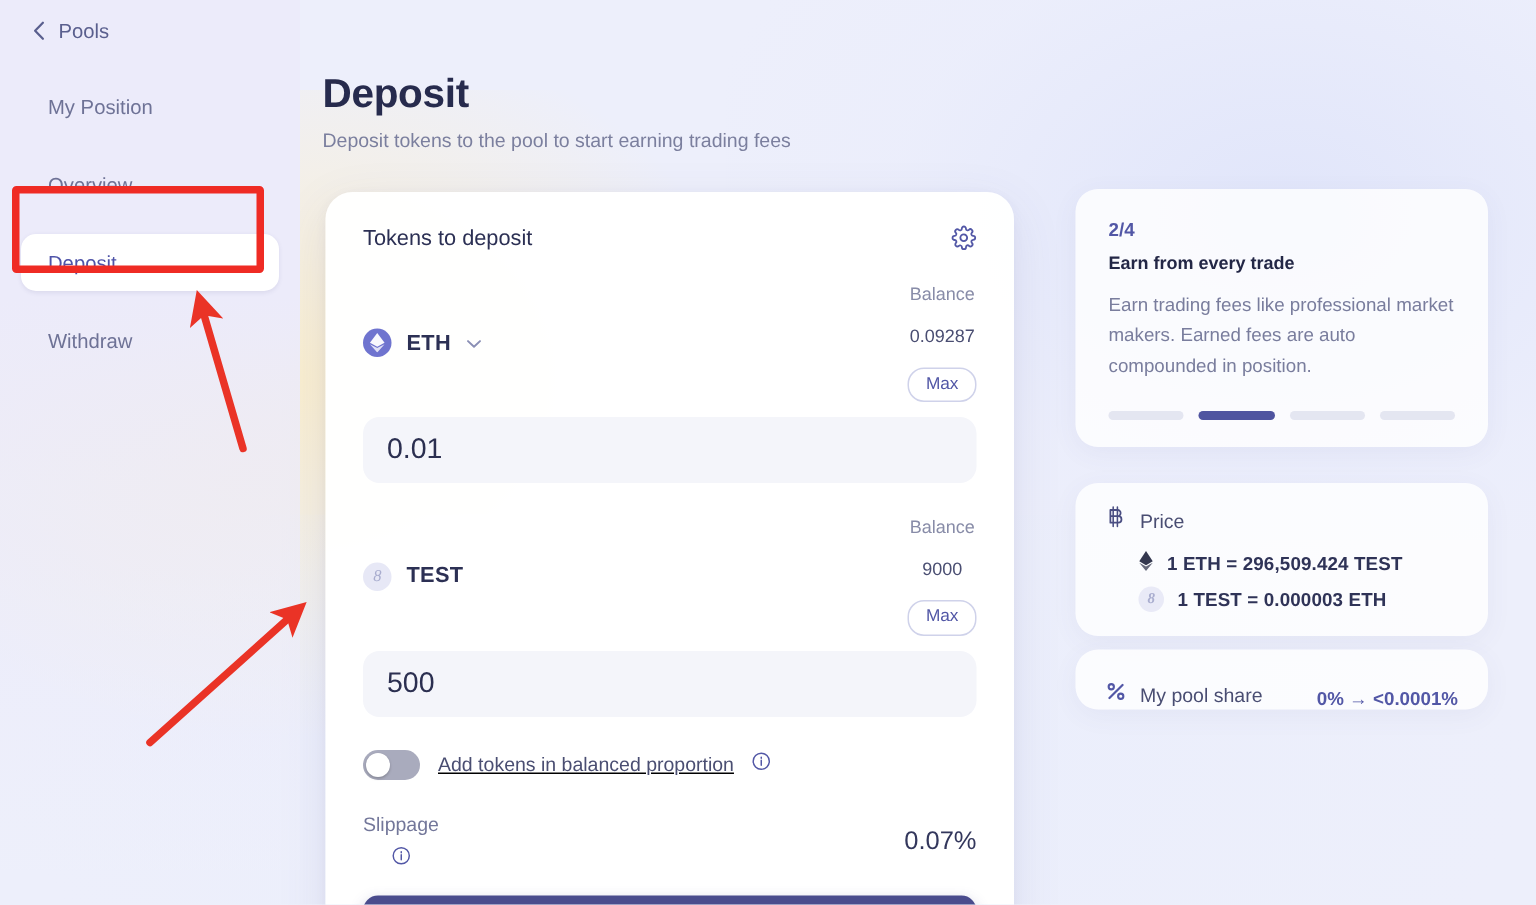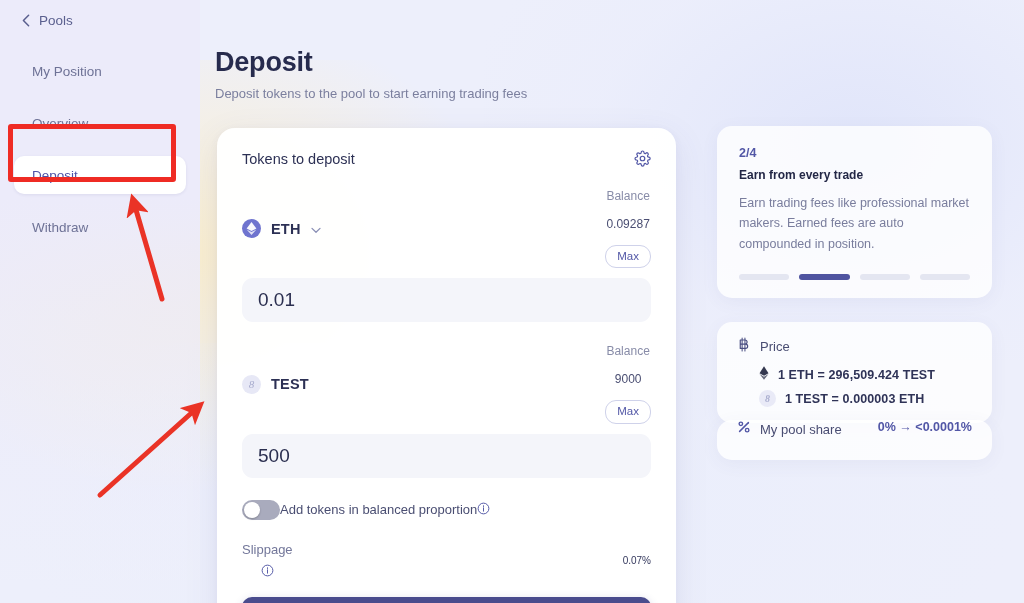--- a/index.html
+++ b/index.html
@@ -88,37 +88,37 @@
     font-size:11.5px; color:#5257a6; border:1px solid #cfd2ea;
     border-radius:11px; padding:3px 11px 4px 11px; background:transparent;
     cursor:pointer; line-height:1.25;
   }
   .amount-box {
     background:#f4f5fa; border-radius:11px; height:44px;
     display:flex; align-items:center; padding:0 16px;
     font-size:19px; color:#2b2f50; margin-bottom:22px;
   }
 
-  .toggle-row { display:flex; align-items:center; margin-top:4px; margin-bottom:22px; }
+  .toggle-row { display:flex; align-items:center; gap:12px; margin-top:4px; margin-bottom:22px;text-decoration:underline; }
   .toggle {
     width:38px; height:20px; border-radius:11px; background:#a9abbd;
     position:relative; cursor:pointer; flex:0 0 auto;
   }
   .toggle .knob {
     position:absolute; left:2px; top:2px; width:16px; height:16px;
     border-radius:50%; background:#fff; box-shadow:0 1px 2px rgba(0,0,0,0.22);
   }
   .toggle-label { font-size:13px; color:#4a4e72; }
 
   .slippage-row {
     display:flex; align-items:center; justify-content:space-between;
     margin-bottom:17px;
   }
   .slippage-left { display:flex; align-items:center; gap:7px; font-size:13px; color:#73779a;flex-direction:column; }
-  .slippage-val { font-size:10px; color:#33375c; }
+  .slippage-val { font-size:17px; color:#33375c; }
 
   .deposit-btn {
     width:100%; height:40px; border:none; border-radius:10px;
     background:#4a4c8d; color:#fff; font-size:14.5px; font-weight:700;
     font-family:"Liberation Sans", sans-serif; cursor:pointer;
     box-shadow:0 3px 9px rgba(74,76,141,0.28);
   }
 
   
   .side-card {
@@ -139,21 +139,21 @@
   #price-card { top:322px; padding:15px 20px 16px 20px; }
   .price-head { display:flex; align-items:center; gap:9px; margin-bottom:10px; }
   .price-head-label { font-size:13px; color:#494d72; }
   .price-line {
     display:flex; align-items:center; gap:9px;
     font-size:12.5px; color:#2f3357; font-weight:700;
     margin:0 0 7px 22px; letter-spacing:0.1px;
   }
   .price-line:last-child { margin-bottom:0; }
 
-  #share-card { top:420px; padding:0 20px; height:40px; display:flex; align-items:flex-start; }
+  #share-card { top:433px; padding:0 20px; height:40px; display:flex; align-items:flex-end; }
   .share-left { display:flex; align-items:center; gap:9px; }
   .share-label { font-size:13px; color:#494d72; }
   .share-val { margin-left:auto; font-size:12.5px; color:#5257a6; font-weight:700; }
 
   
   .ico-eth-circle {
     width:19px; height:19px; border-radius:50%; background:#6f74cf;
     display:flex; align-items:center; justify-content:center; flex:0 0 auto;
   }
   .ico-test-circle {

